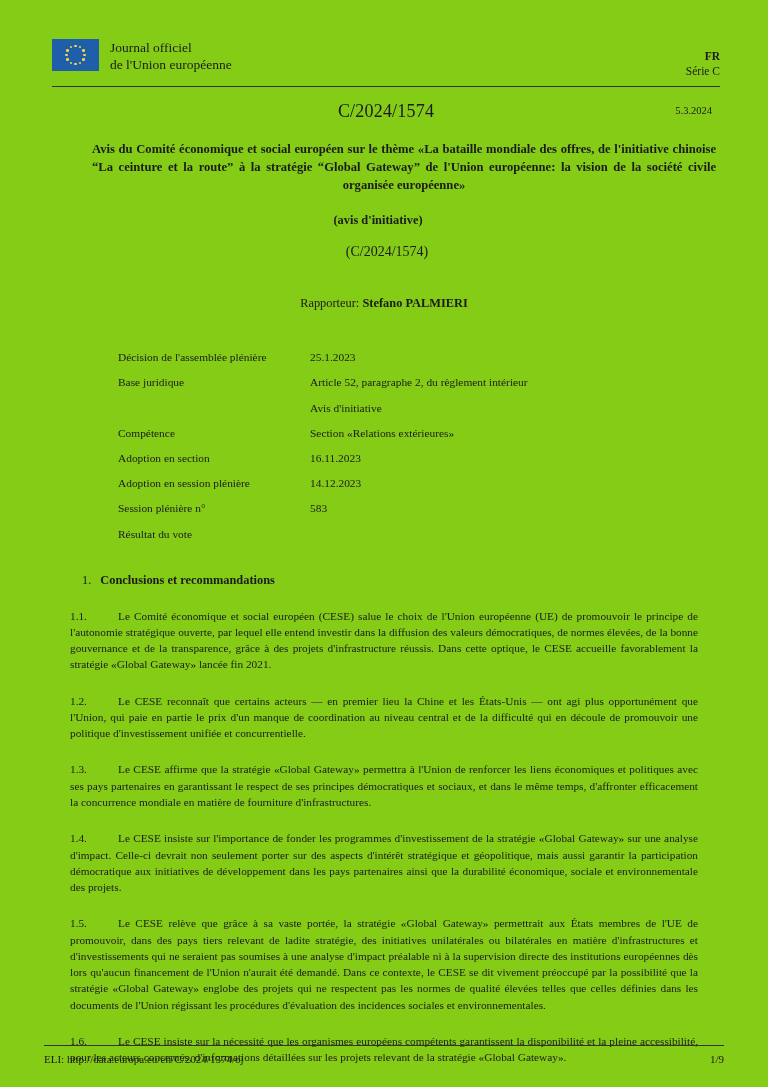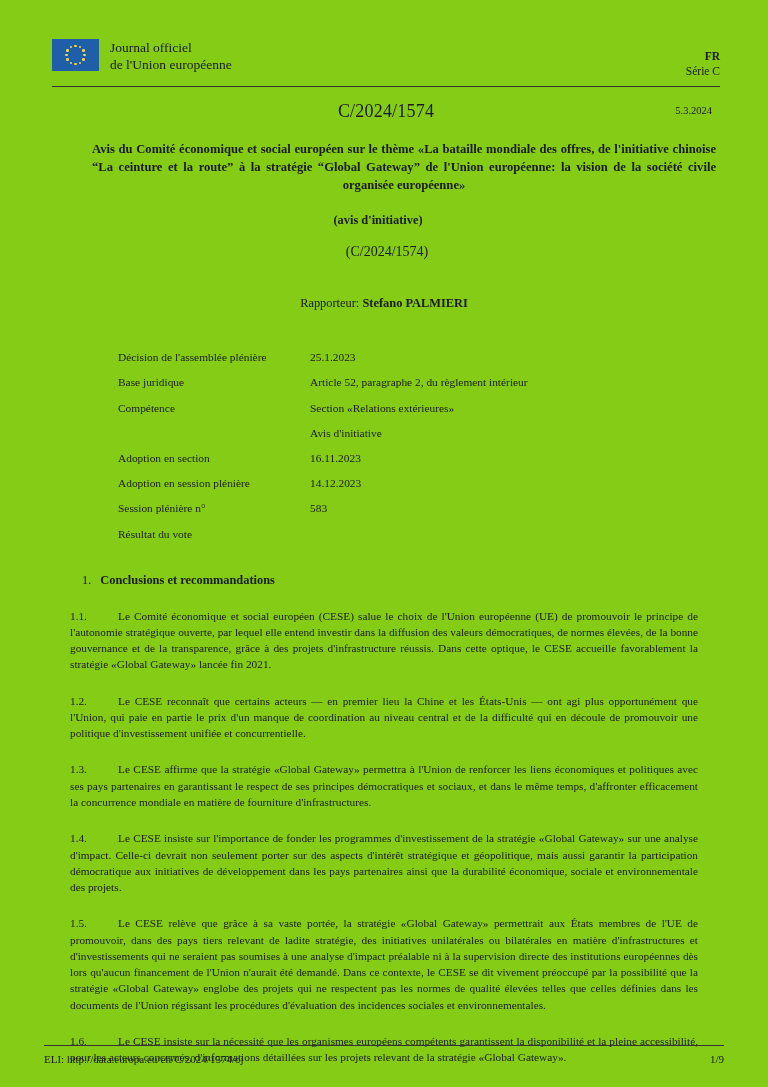--- a/index.html
+++ b/index.html
@@ -222,26 +222,26 @@
     <tbody id="meta-body">
         <tr>
           <td class="k">Décision de l'assemblée plénière</td>
           <td class="v">25.1.2023</td>
         </tr>
         <tr>
           <td class="k">Base juridique</td>
           <td class="v">Article 52, paragraphe 2, du règlement intérieur</td>
         </tr>
         <tr>
+          <td class="k"></td>
+          <td class="v">Avis d'initiative</td>
+        </tr>
+        <tr>
           <td class="k">Compétence</td>
           <td class="v">Section «Relations extérieures»</td>
-        </tr>
-        <tr>
-          <td class="k"></td>
-          <td class="v">Avis d'initiative</td>
         </tr>
         <tr>
           <td class="k">Adoption en section</td>
           <td class="v">16.11.2023</td>
         </tr>
         <tr>
           <td class="k">Adoption en session plénière</td>
           <td class="v">14.12.2023</td>
         </tr>
         <tr>

